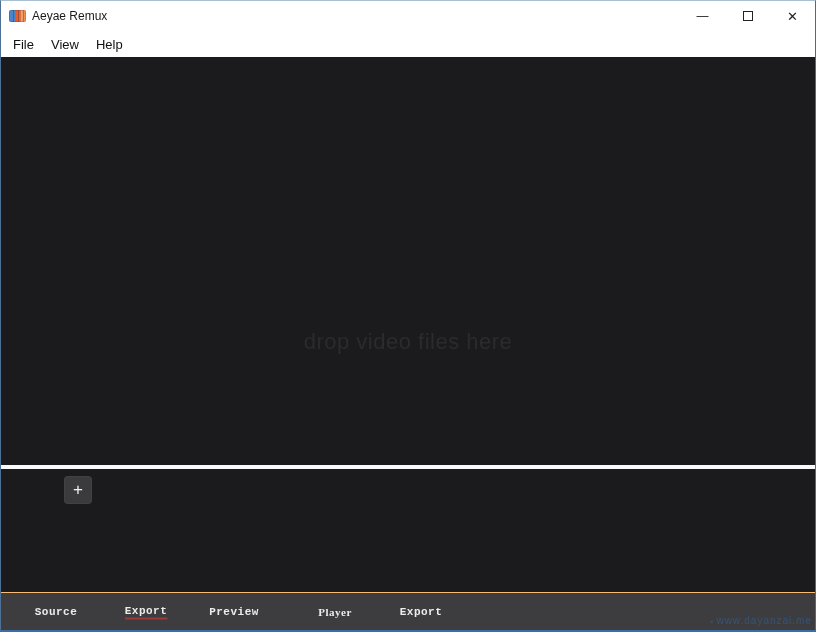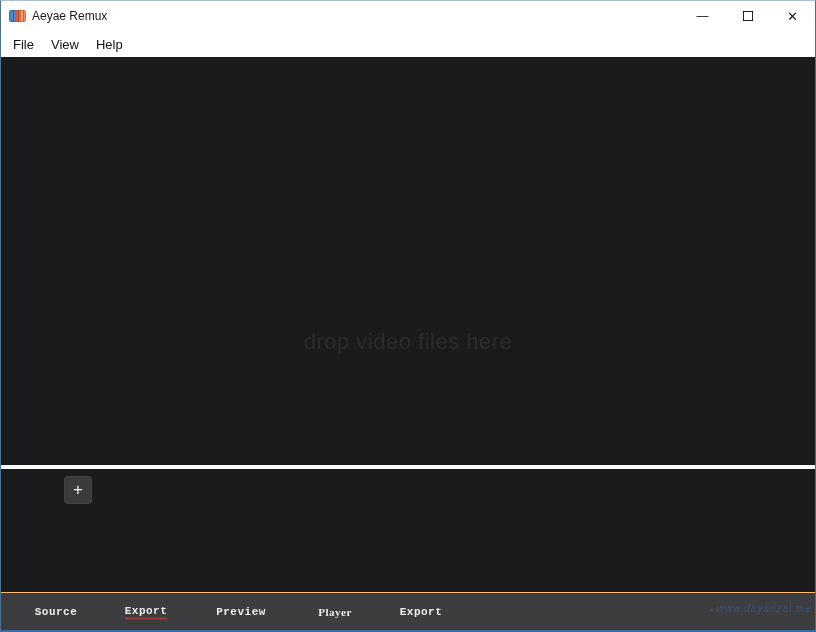--- a/index.html
+++ b/index.html
@@ -104,39 +104,38 @@
     top: 50%; transform: translate(-50%, -50%);
     font-family: "Liberation Mono", monospace;
     font-weight: bold;
     font-size: 11px; letter-spacing: 0.5px;
     color: #ececec;
     text-align: center;
     padding: 2px 1px;
   }
   .tab-source  { left: 55px; }
   .tab-layout  { left: 145px; }
-  .tab-preview { left: 240px; }
+  .tab-preview { left: 233px; }
   .tab-player  { left: 334px; font-family: Liberation Serif, serif; }
   .tab-export  { left: 420px; }
   .tab.active::after {
     content: "";
     display: block;
     height: 2px; margin-top: 1px;
     background: #9d3b3b;
     border-radius: 1px;
   }
   .watermark {
     position: absolute;
-    right: 3px; bottom: 16px;
+    right: 3px; bottom: 4px;
     font-size: 10px;
     color: #2f639c;
     opacity: 0.6;
     letter-spacing: 1px;
     white-space: nowrap;
-    font-style: italic;
   }
   .watermark .wm-block { font-size: 8px; margin-right: 2px; }
 </style>
 </head>
 <body>
 
 <div class="window">
 
   <div class="title-bar">
     <span class="app-icon"></span>

